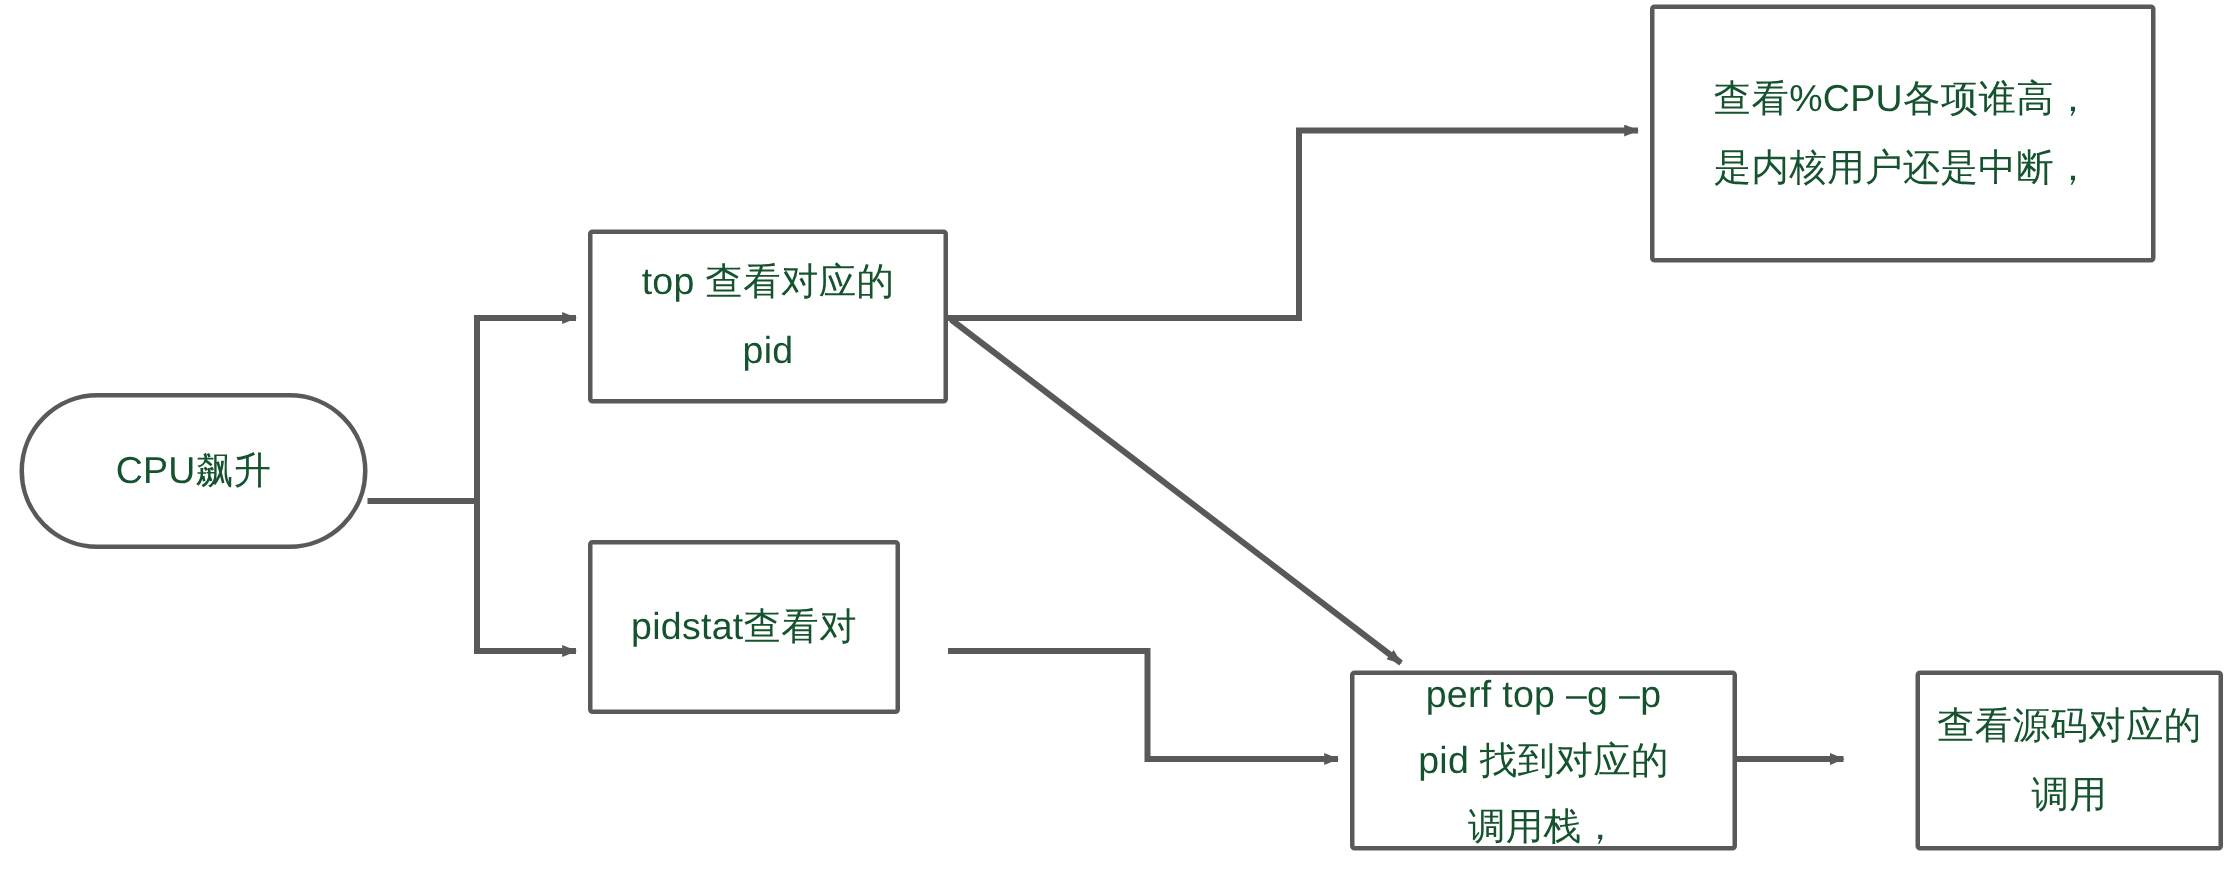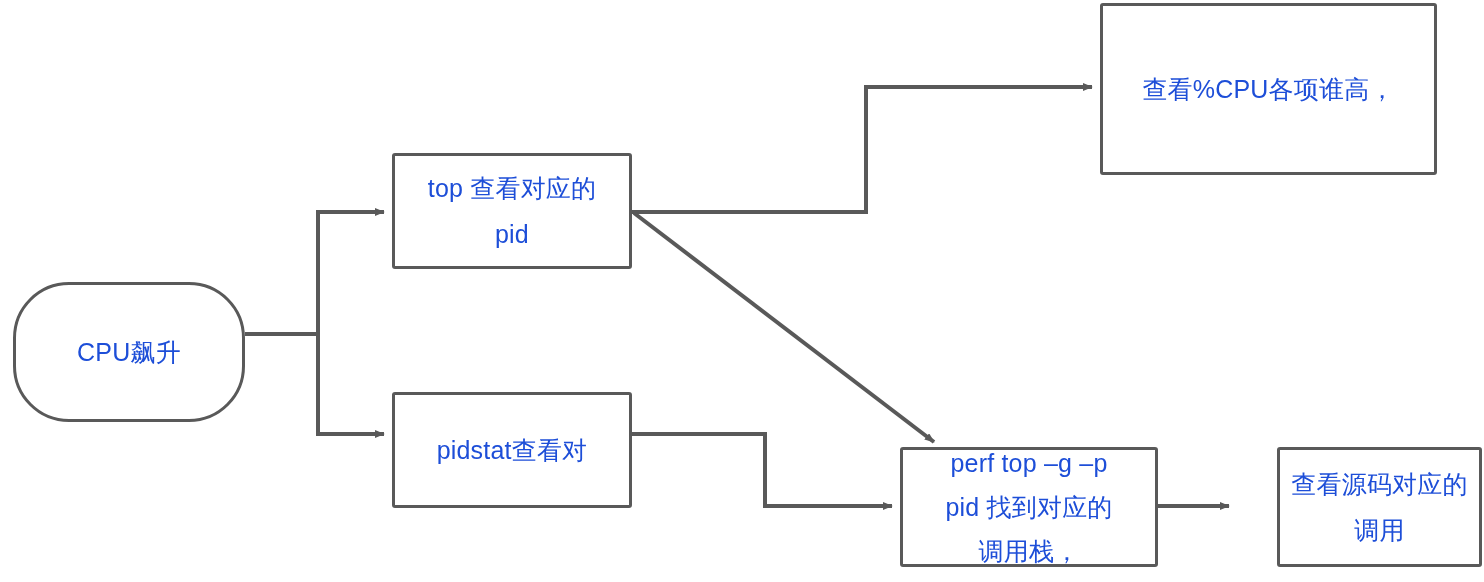--- a/index.html
+++ b/index.html
@@ -26,39 +26,39 @@
   .node {
     position: absolute;
     box-sizing: border-box;
     background: #ffffff;
     border: 3px solid #595959;
     display: flex;
     flex-direction: column;
     align-items: center;
     justify-content: center;
     text-align: center;
-    color: #1d4ed8;
+    color: #14532d;
     font-size: 25px;
     line-height: 46px;
     letter-spacing: 0.2px;
     white-space: nowrap;
   }
   .node.rect {
     border-radius: 3px;
   }
   .node.stadium {
     border-radius: 56px;
   }
   .node .line {
     display: block;
   }
   
-  #node-start   { left: 13px;   top: 282px; width: 232px; height: 140px; }
+  #node-start   { left: 13px;   top: 262px; width: 232px; height: 104px; }
   #node-top     { left: 392px;  top: 153px; width: 240px; height: 116px; }
-  #node-pidstat { left: 392px;  top: 392px; width: 240px; height: 116px; }
+  #node-pidstat { left: 392px;  top: 360px; width: 208px; height: 116px; }
   #node-cpuinfo { left: 1100px; top: 3px;   width: 337px; height: 172px; }
   #node-perf    { left: 900px;  top: 447px; width: 258px; height: 120px; }
   #node-source  { left: 1277px; top: 447px; width: 205px; height: 120px; }
   #node-perf .line { line-height: 44px; }
   #node-cpuinfo .line { line-height: 46px; }
 </style>
 </head>
 <body>
 
 <div id="canvas">
@@ -93,20 +93,21 @@
     <span class="line">top 查看对应的</span>
     <span class="line">pid</span>
   </div>
 
   <div id="node-pidstat" class="node rect">
     <span class="line">pidstat查看对</span>
   </div>
 
   <div id="node-cpuinfo" class="node rect">
     <span class="line">查看%CPU各项谁高，</span>
+    <span class="line">是内核用户还是中断，</span>
   </div>
 
   <div id="node-perf" class="node rect">
     <span class="line">perf top –g –p</span>
     <span class="line">pid 找到对应的</span>
     <span class="line">调用栈，</span>
   </div>
 
   <div id="node-source" class="node rect">
     <span class="line">查看源码对应的</span>

